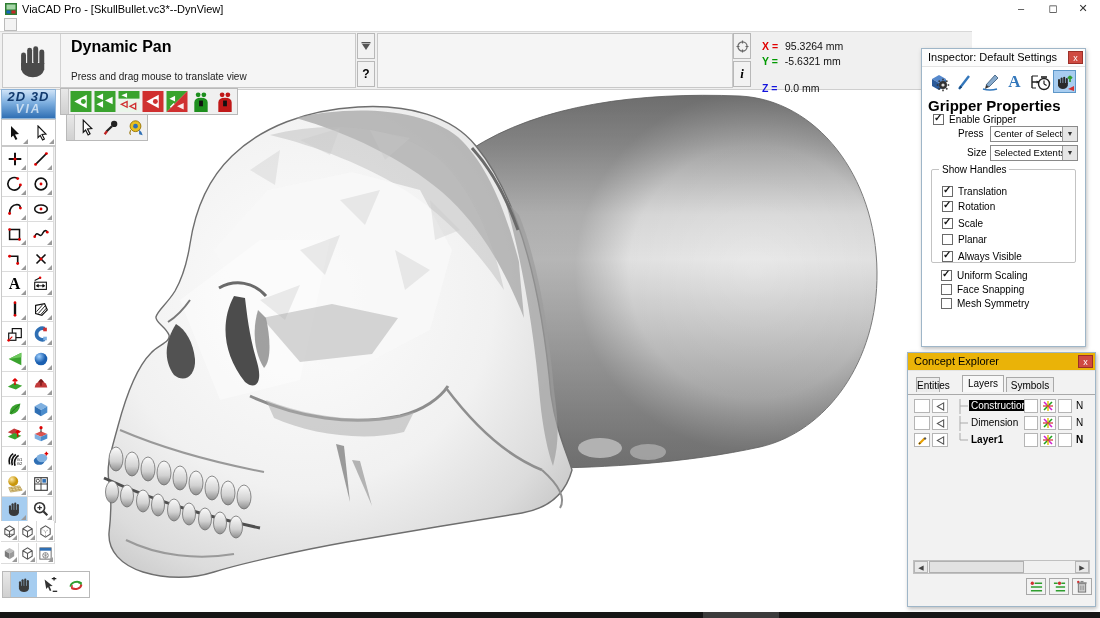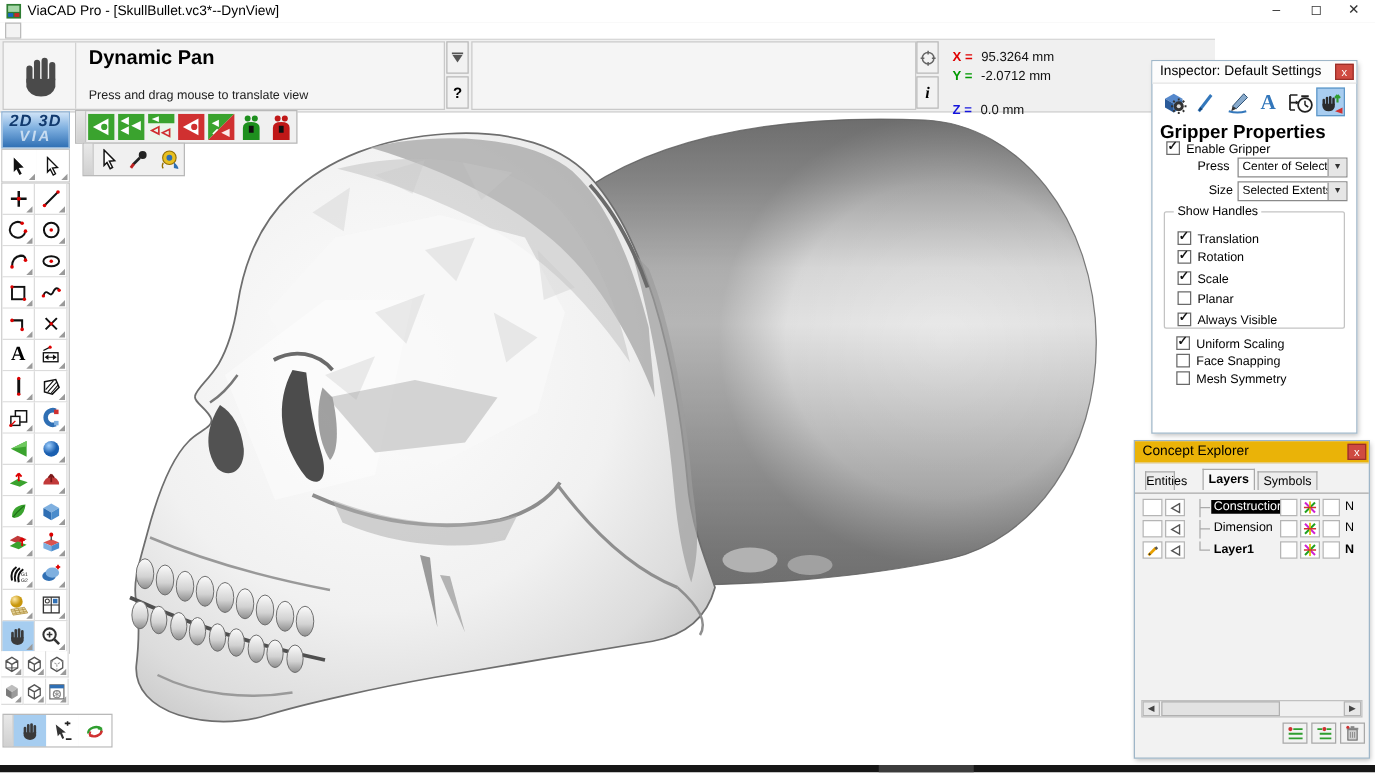--- a/index.html
+++ b/index.html
@@ -53,21 +53,21 @@
   .cb.checked::after{content:"✓";position:absolute;left:0px;top:-3px;font-size:10px;font-weight:bold;color:#111}
   .cbl{font-size:10px;margin-left:5px}
   .select{position:absolute;height:16px;background:#fff;border:1px solid #8a8a8a;box-sizing:border-box}
   .selval{position:absolute;left:3px;top:1px;font-size:9.5px;white-space:nowrap}
   .selarrow{position:absolute;right:0;top:0;width:14px;height:14px;background:#e6e6e6;border-left:1px solid #9a9a9a;text-align:center;font-size:7px;line-height:14px;color:#333}
   .grpbox{position:absolute;border:1px solid #c3c3c3;border-radius:2px}
   .grplabel{position:absolute;top:-6px;left:7px;background:#fff;padding:0 3px;font-size:10px}
   
   #concept{background:#f2f2f2}
   .tab{position:absolute;top:0;height:15px;background:#ececec;border:1px solid #a9a9a9;border-bottom:none;font-size:10px;text-align:center;line-height:15px;box-sizing:border-box}
-  .tab.active{background:#f8f8f8;height:17px;top:-2px;font-weight:bold;z-index:2}
+  .tab.active{background:#f8f8f8;height:17px;top:-2px;font-weight:normal;z-index:2}
   .lrow{position:absolute;height:15px}
   .cell{position:absolute;top:0;height:14px;background:#fff;border:1px solid #b5b5b5;box-sizing:border-box;display:flex;align-items:center;justify-content:center}
   .lname{position:absolute;top:1px;font-size:10px;white-space:nowrap}
   .lname.sel{background:#000;color:#fff;padding:0 2px}
   .lname.bold{font-weight:bold}
   .nflag{position:absolute;top:1px;font-size:10px}
   .nflag.bold{font-weight:bold}
   .hsb{position:absolute;height:14px;background:#f0f0f0;border:1px solid #c0c0c0;box-sizing:border-box}
   .hsb .arr{position:absolute;top:0;width:14px;height:12px;background:#e8e8e8;border:1px solid #b5b5b5;font-size:7px;text-align:center;line-height:12px;color:#444;box-sizing:border-box}
   .hsb .thumb{position:absolute;top:0;height:12px;background:#e2e2e2;border:1px solid #b0b0b0;box-sizing:border-box}
@@ -123,21 +123,21 @@
       </svg>
   </div>
   <div class="sq" style="left:733px;top:29px;font-family:'Liberation Serif',serif;font-style:italic;font-size:13px;font-weight:bold;line-height:24px">i</div>
 
   <div class="coordrow" style="top:8px">
     <b><span style="color: rgb(224, 0, 0);">X</span> <span style="color: rgb(224, 0, 0);">=</span></b>
     <span class="coordval">95.3264 mm</span>
   </div>
   <div class="coordrow" style="top:23px">
     <b><span style="color: rgb(0, 153, 0);">Y</span> <span style="color: rgb(0, 153, 0);">=</span></b>
-    <span class="coordval">-2.0712 mm</span>
+    <span class="coordval">-5.6321 mm</span>
   </div>
   <div class="coordrow" style="top:50px">
     <b><span style="color: rgb(20, 20, 221);">Z</span> <span style="color: rgb(20, 20, 221);">=</span></b>
     <span class="coordval">0.0 mm</span>
   </div>
 </div>
 
 <svg class="abs" style="left:0;top:89px" width="1100" height="523" viewBox="0 89 1100 523">
   <defs>
     <linearGradient id="cylGrad" x1="0" y1="0" x2="0" y2="1">

